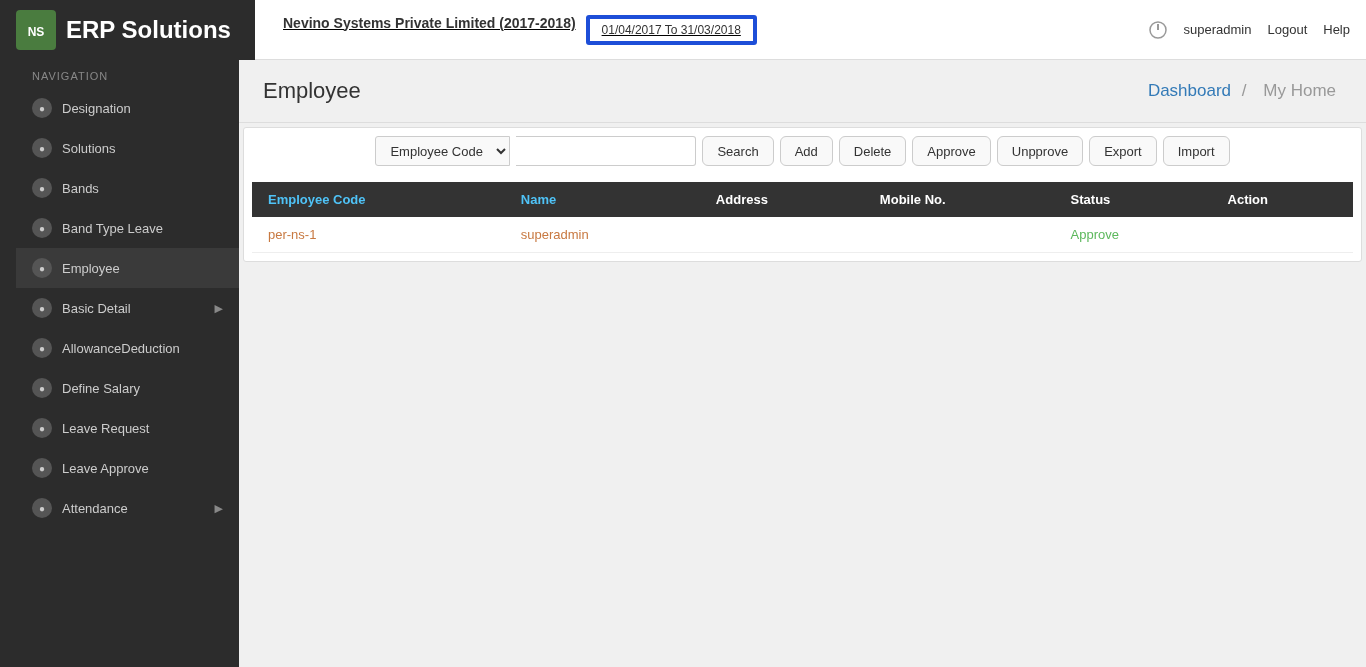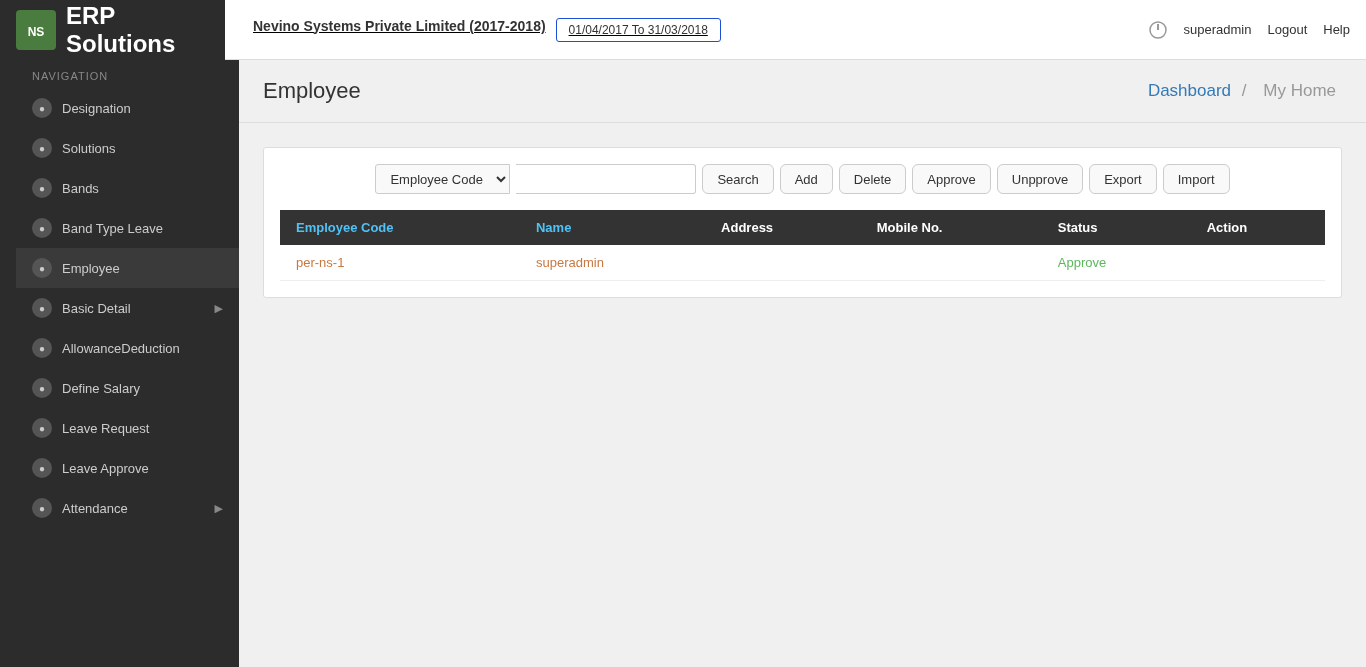--- a/index.html
+++ b/index.html
@@ -15,21 +15,21 @@
       padding: 0 16px;
       height: 60px;
       flex-shrink: 0;
     }
     .logo-area {
       display: flex;
       align-items: center;
       gap: 10px;
       background: #2c2c2c;
       color: #fff;
-      width: 225px;
+      width: 255px;
       height: 60px;
       padding: 0 16px;
       margin-left: -16px;
     }
     .logo-icon {
       width: 40px;
       height: 40px;
       flex-shrink: 0;
     }
     .logo-title {
@@ -44,21 +44,21 @@
       padding-left: 28px;
       text-decoration: underline;
     }
     .company-name {
       font-weight: bold;
       font-size: 14px;
       color: #333;
     }
     .date-badge {
       background: #fff;
-      border: 1px solid #1d4ed8;
+      border: 4px solid #1d4ed8;
       padding: 4px 12px;
       border-radius: 3px;
       font-size: 12px;
       color: #333;
     }
     .header-right {
       display: flex;
       align-items: center;
       gap: 16px;
     }
@@ -150,24 +150,24 @@
     .breadcrumb {
       font-size: 17px;
       color: #666;
     }
     .breadcrumb a { color: #337ab7; text-decoration: none; }
     .breadcrumb span { color: #999; margin: 0 6px; }
 
     
     .table-container {
       background: #fff;
-      margin: 24px;
+      margin: 4px;
       border-radius: 3px;
       border: 1px solid #ddd;
-      padding: 16px;
+      padding: 8px;
     }
 
     
     .filter-bar {
       display: flex;
       align-items: center;
       gap: 6px;
       margin-bottom: 16px;
       justify-content: center;
     }

